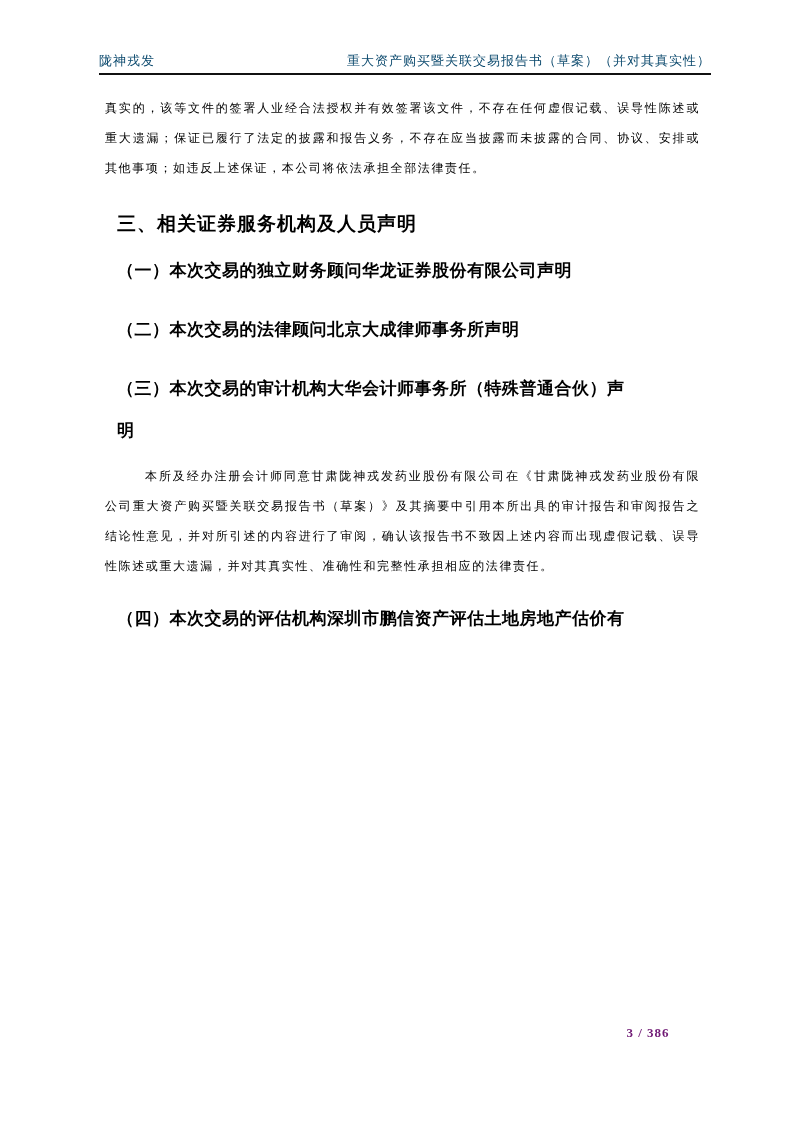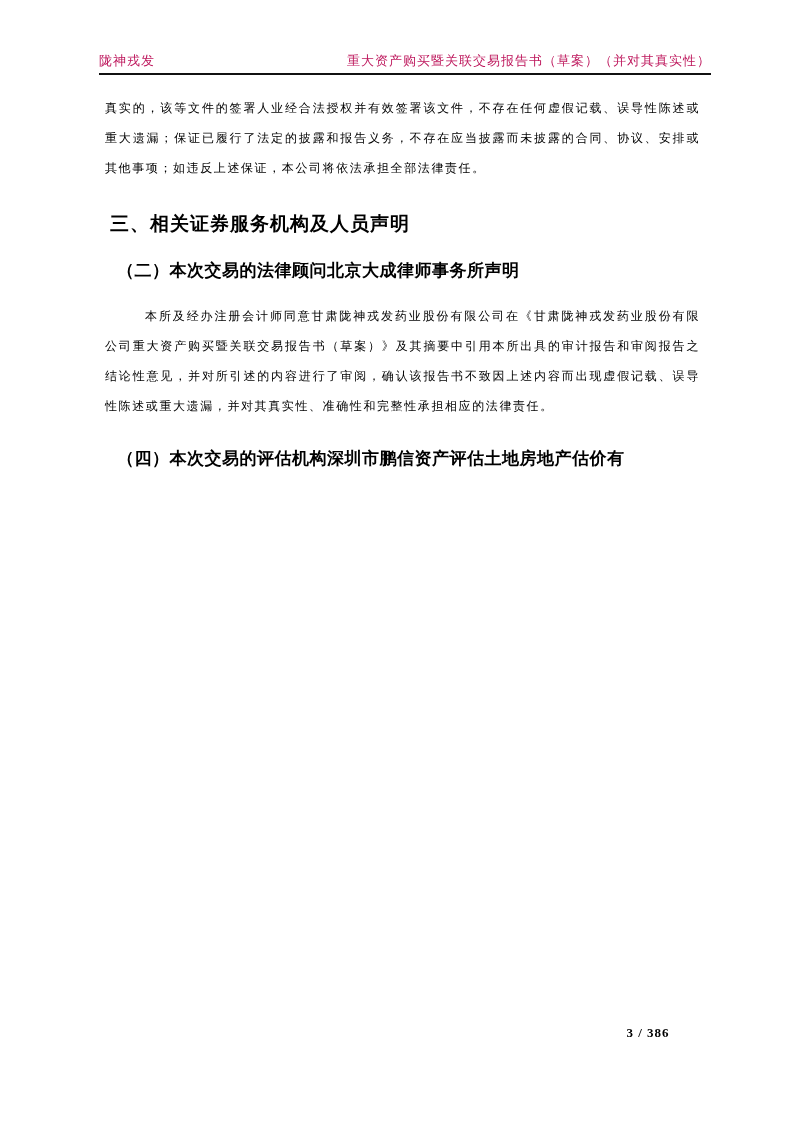--- a/index.html
+++ b/index.html
@@ -17,21 +17,21 @@
     position: absolute;
     left: 99px;
     top: 52px;
     width: 612px;
     display: flex;
     justify-content: space-between;
     align-items: flex-end;
     font-family: "Liberation Serif", "DejaVu Serif", serif;
     font-size: 13px;
     letter-spacing: 1px;
-    color: #be185d;
+    color: #0c4a6e;
   }
   .header-rule {
     position: absolute;
     left: 99px;
     top: 73px;
     width: 612px;
     border-top: 2px solid #111;
   }
 
   
@@ -51,21 +51,21 @@
   }
   p.para.indent { text-indent: 40px; }
   p.para.after-heading { margin-top: 9px; }
 
   h1.chapter {
     font-family: "Liberation Sans", "DejaVu Sans", sans-serif;
     font-size: 19px;
     line-height: 28px;
     font-weight: bold;
     letter-spacing: 1px;
-    margin: 27px 0 0 5px;
+    margin: 27px 0 0 12px;
   }
   h2.section {
     font-family: "Liberation Sans", "DejaVu Sans", sans-serif;
     font-size: 17px;
     line-height: 42px;
     font-weight: bold;
     letter-spacing: 0.5px;
     margin: 17px 0 0 12px;
   }
   h1.chapter + h2.section { margin-top: 12px; }
@@ -75,43 +75,45 @@
   .page-number {
     position: absolute;
     left: 606px;
     top: 1025px;
     width: 84px;
     text-align: center;
     font-family: "Liberation Serif", "DejaVu Serif", serif;
     font-size: 13px;
     font-weight: bold;
     letter-spacing: 1px;
-    color: #000000;
+    color: #701a75;
   }
 </style>
 </head>
 <body>
 
 <div class="page">
 
   <div class="doc-header">
     <span>陇神戎发</span>
     <span>重大资产购买暨关联交易报告书（草案）（并对其真实性）</span>
   </div>
   <div class="header-rule"></div>
 
   <div class="doc-content">
 
     <p class="para">真实的，该等文件的签署人业经合法授权并有效签署该文件，不存在任何虚假记载、误导性陈述或重大遗漏；保证已履行了法定的披露和报告义务，不存在应当披露而未披露的合同、协议、安排或其他事项；如违反上述保证，本公司将依法承担全部法律责任。</p>
 
     <h1 class="chapter">三、相关证券服务机构及人员声明</h1>
 
+    <h2 class="section">（一）本次交易的独立财务顾问华龙证券股份有限公司声明</h2>
 
     <h2 class="section">（二）本次交易的法律顾问北京大成律师事务所声明</h2>
 
+    <h2 class="section two-line">（三）本次交易的审计机构大华会计师事务所（特殊普通合伙）声明</h2>
     <p class="para indent after-heading">本所及经办注册会计师同意甘肃陇神戎发药业股份有限公司在《甘肃陇神戎发药业股份有限公司重大资产购买暨关联交易报告书（草案）》及其摘要中引用本所出具的审计报告和审阅报告之结论性意见，并对所引述的内容进行了审阅，确认该报告书不致因上述内容而出现虚假记载、误导性陈述或重大遗漏，并对其真实性、准确性和完整性承担相应的法律责任。</p>
 
     <h2 class="section">（四）本次交易的评估机构深圳市鹏信资产评估土地房地产估价有</h2>
 
   </div>
 
   <div class="page-number">3 / 386</div>
 
 </div>
 

